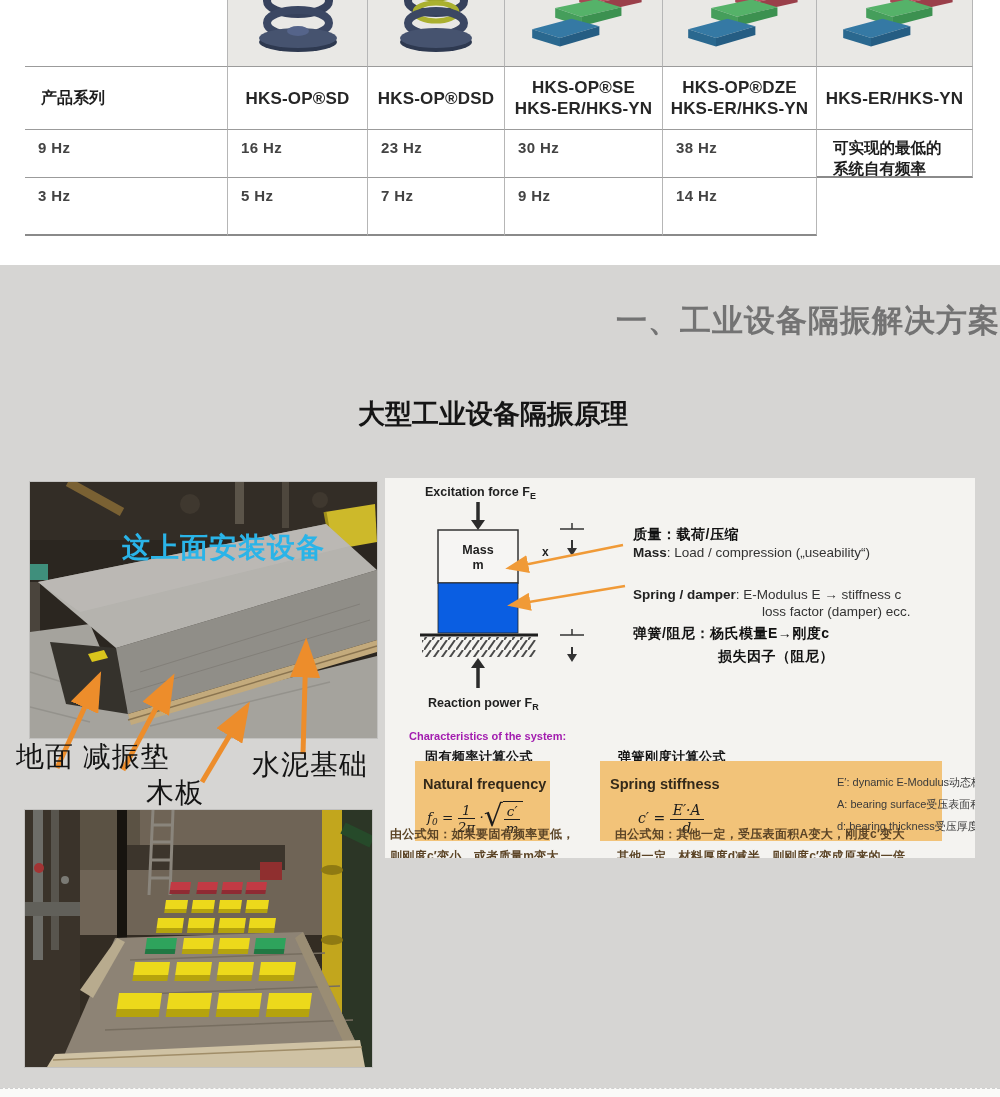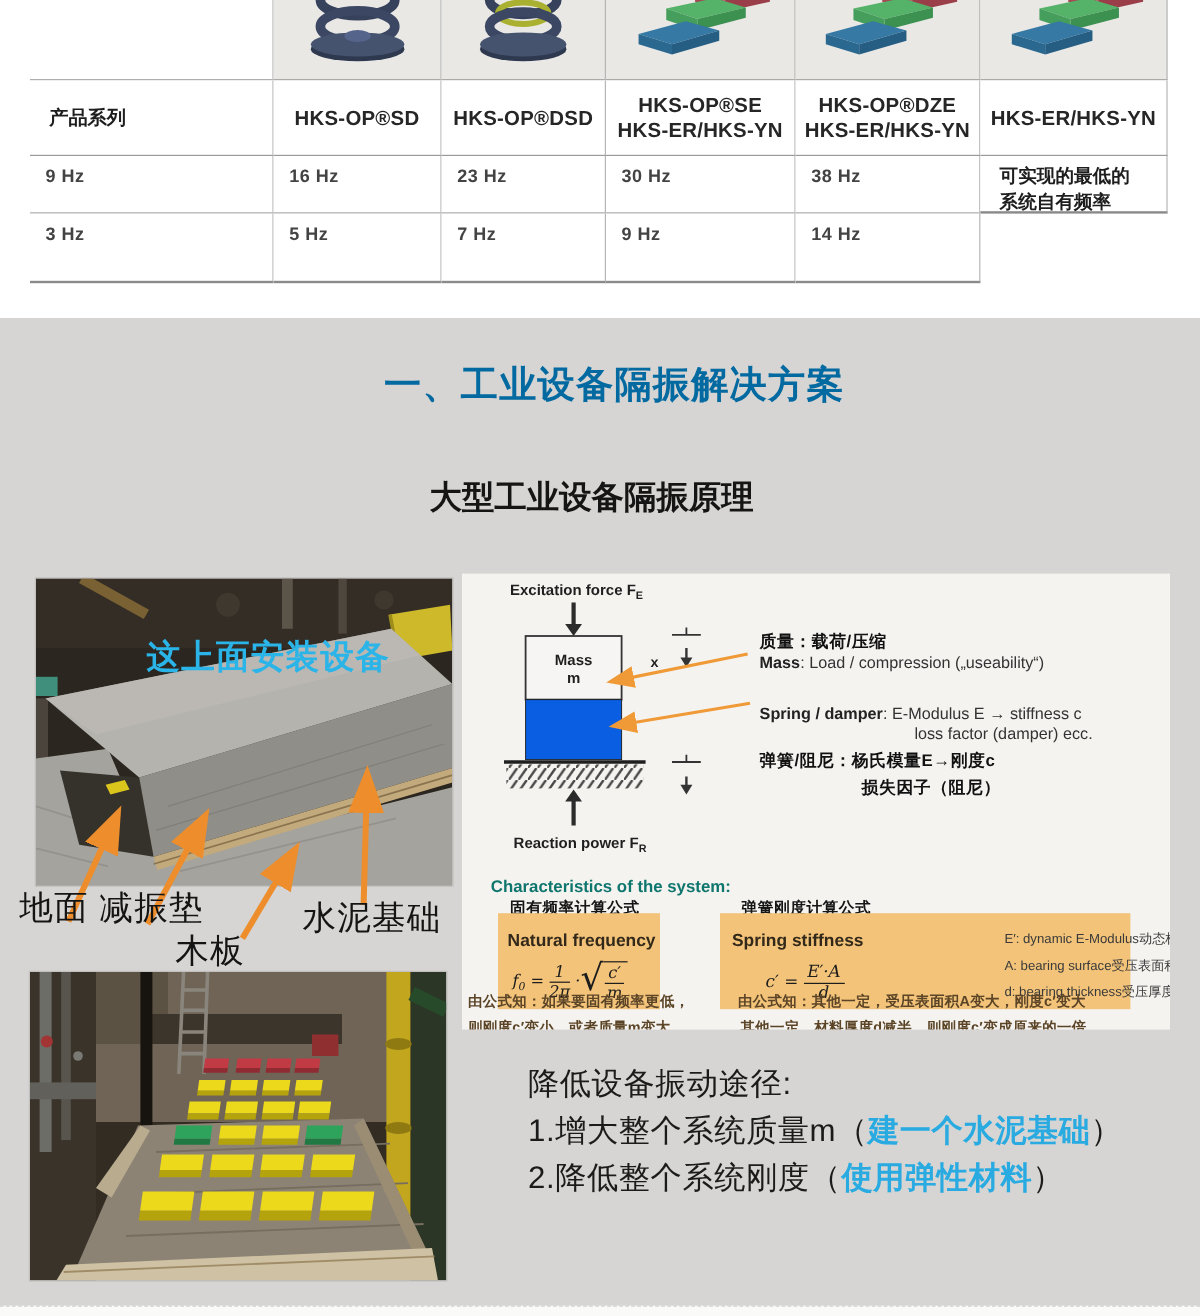--- a/index.html
+++ b/index.html
@@ -15,22 +15,22 @@
   .td.img .icon-wrap { position:absolute; bottom:3px; left:50%; transform:translateX(-50%); }
   .td.lastrow { border-bottom:2px solid #8a8a8a; }
   .td.name { display:flex; flex-direction:column; justify-content:center; align-items:center;
              font-size:17px; font-weight:600; color:#262626; line-height:21px; letter-spacing:.2px; }
   .td.rowlabel { font-weight:700; color:#1d1d1d; font-size:15.5px; padding:12px 0 0 16px; line-height:21px; }
   .td.corner { display:flex; align-items:center; padding-left:16px; font-weight:700; font-size:16px; color:#1d1d1d; }
   .td.val { font-size:15px; font-weight:600; color:#434343; padding:9px 0 0 13px; letter-spacing:.4px; }
 
   
   .gray { position:absolute; left:0; top:265px; width:1000px; height:832px; background:#d6d5d3; }
-  .sec-title { position:absolute; left:0; top:300px; width:1000px; text-align:center;
-               font-size:31px; font-weight:700; color:#0369a1; letter-spacing:1px; padding-left:24px; }
+  .sec-title { position:absolute; left:0; top:300px; width:1000px; text-align:right;
+               font-size:31px; font-weight:700; color:#737373; letter-spacing:1px; padding-left:24px; }
   .sec-subtitle { position:absolute; left:0; top:396px; width:1000px; text-align:center;
                   font-size:27px; font-weight:700; color:#151515; padding-right:14px; }
 
   .photo1 { position:absolute; left:30px; top:482px; width:347px; height:256px; outline:1px solid #c2c1bf; }
   .photo2 { position:absolute; left:25px; top:810px; width:347px; height:257px; outline:1px solid #c2c1bf; }
   .arrow-overlay { position:absolute; left:0; top:470px; width:390px; height:350px; pointer-events:none; }
 
   .pt-label { position:absolute; font-size:28px; color:#141414; font-weight:500; letter-spacing:1px; }
   .lbl-ground { left:16px; top:738px; }
   .lbl-wood { left:146px; top:774px; }
@@ -38,21 +38,21 @@
 
   
   .panel { position:absolute; left:385px; top:478px; width:590px; height:380px; background:#f4f3f0; overflow:hidden; }
   .panel .abs { position:absolute;margin-top:12px; }
   .massdiag { position:absolute; left:15px; top:2px; width:205px; height:232px; }
   .orange-lines { position:absolute; left:0; top:0; width:590px; height:380px; pointer-events:none; }
 
   .cnb { font-weight:700; color:#111; font-size:14px; letter-spacing:.5px; }
   .enb { font-size:13.5px; color:#333; }
   .enb b { color:#222; }
-  .char-title { font-weight:700; font-size:14px; color:#0f766e; }
+  .char-title { font-weight:700; font-size:11px; color:#a21caf; }
   .fbox-label { font-weight:700; font-size:13px; color:#151515; letter-spacing:.5px; }
   .fbox { background:#f2c379; }
   .fbox-en { font-weight:700; font-size:14.5px; color:#33291a; }
   .fnote { font-size:12px; font-weight:700; color:#5c4527; letter-spacing:.3px; white-space:nowrap; }
   .legend { font-size:11px; color:#3a3a3a; white-space:nowrap; }
 
   .math { font-family:"DejaVu Serif", serif; font-style:italic; font-size:13.5px; color:#1c1c1c; white-space:nowrap; }
   .math sub { font-size:9px; }
   .frac { display:inline-block; text-align:center; vertical-align:middle; line-height:1.05; }
   .frac .ft { display:block; padding:0 3px 1px; border-bottom:1.2px solid #1c1c1c; }
@@ -406,20 +406,15 @@
         <span class="frac"><span class="ft">E′·A</span><span class="fb">d</span></span>
       </div>
     </div>
     <div class="abs legend" style="left:452px; top:285px;">E′: dynamic E-Modulus动态杨氏模</div>
     <div class="abs legend" style="left:452px; top:307px;">A: bearing surface受压表面积</div>
     <div class="abs legend" style="left:452px; top:329px;">d: bearing thickness受压厚度</div>
     <div class="abs fnote" style="left:232px; top:358px;">其他一定，材料厚度d减半，则刚度c′变成原来的一倍</div>
     <div class="abs fnote" style="left:230px; top:336px;">由公式知：其他一定，受压表面积A变大，刚度c′变大</div>
   </div>
 
-  <div class="ways">
-    <div>降低设备振动途径:</div>
-    <div><span>1.增大整个系统质量m（</span><span class="hl">建一个水泥基础</span><span>）</span></div>
-    <div><span>2.降低整个系统刚度（</span><span class="hl">使用弹性材料</span><span>）</span></div>
-  </div>
 
   <div class="bottom-strip"></div>
 </div>
 
 </body></html>

